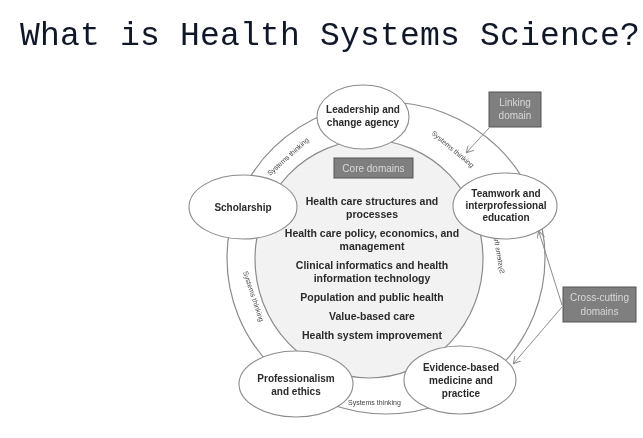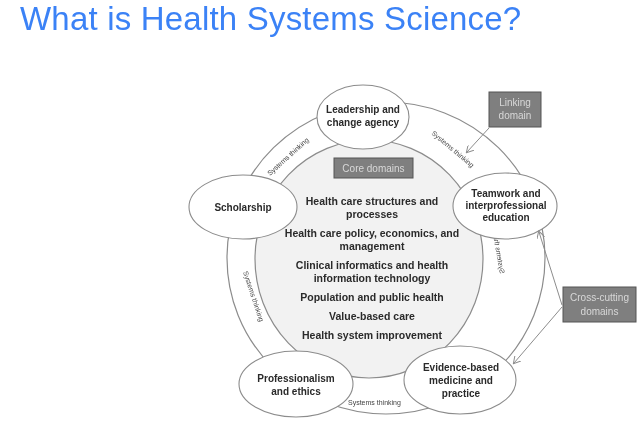--- a/index.html
+++ b/index.html
@@ -1,20 +1,20 @@
 <!DOCTYPE html>
 <html><head>
   <meta charset="utf-8">
   <style>
     html, body { margin: 0; padding: 0; background: #ffffff; }
     body { width: 643px; height: 438px; position: relative; overflow: hidden; font-family: "DejaVu Sans", sans-serif; }
     .title {
-      position: absolute; left: 20px; top: 0;
-      font-family: Liberation Sans, sans-serif;
-      font-size: 33px; font-weight: 400; color: #3b82f6;
+      position: absolute; left: 20px; top: 18px;
+      font-family: Liberation Mono, monospace;
+      font-size: 33px; font-weight: 400; color: #0f172a;
       letter-spacing: 0.2px; white-space: nowrap;
     }
     svg.diagram { position: absolute; left: 0; top: 0; }
     .ellipse-label { font-family: "Liberation Sans", sans-serif; font-weight: 700; font-size: 10px; fill: #2a2a2a; }
     .core-item { font-family: "Liberation Sans", sans-serif; font-weight: 700; font-size: 10.5px; fill: #2a2a2a; }
     .ring-label { font-family: "Liberation Sans", sans-serif; font-size: 7px; fill: #444444; }
     .box-label { font-family: "Liberation Sans", sans-serif; font-size: 10px; fill: #d8d8d8; }
   </style>
 </head>
 <body>

